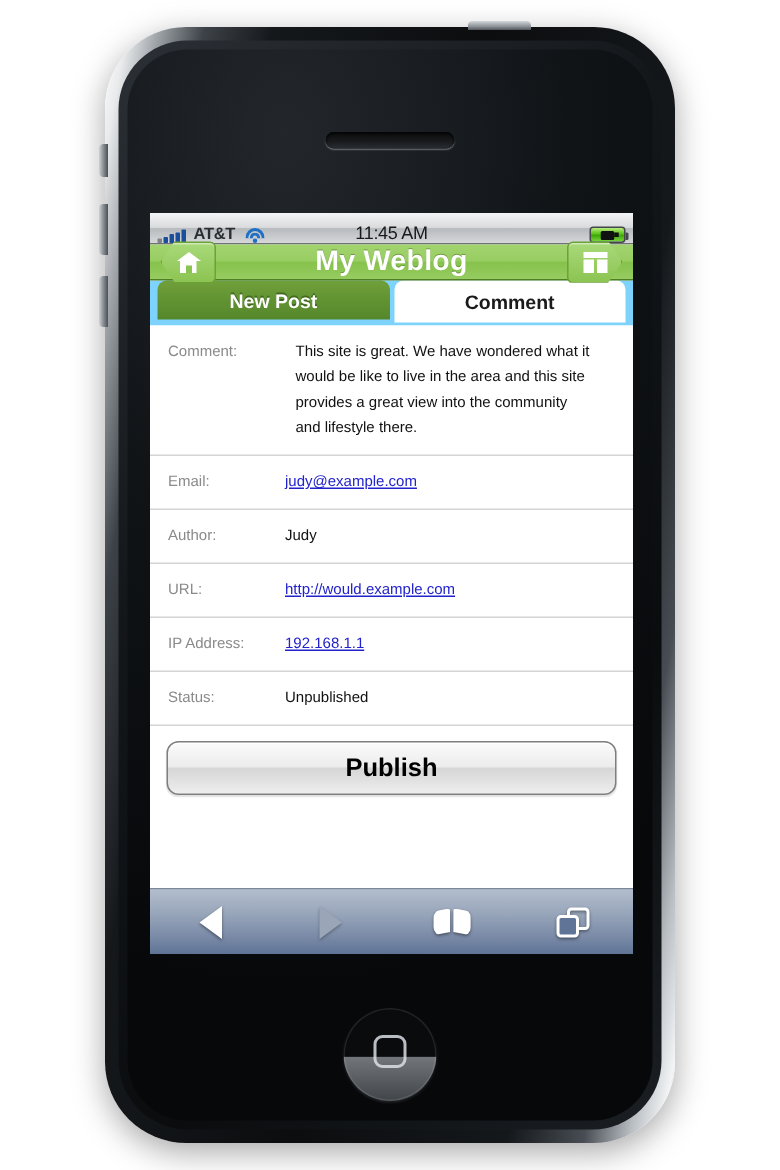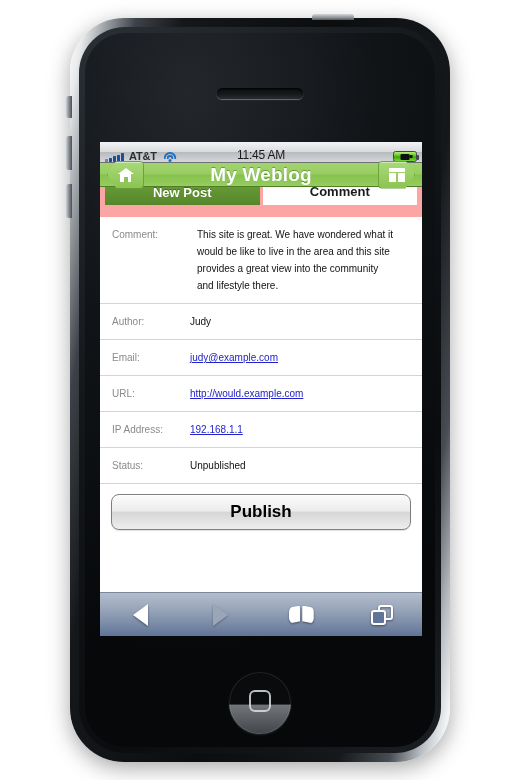--- a/index.html
+++ b/index.html
@@ -200,23 +200,23 @@
   }
   .panel-glyph { width: 16px; height: 14px; position: relative; }
   .panel-glyph span { position: absolute; background: #ffffff; }
   .panel-glyph .top  { left:0; top:0; width:16px; height:4px; }
   .panel-glyph .bl   { left:0; top:5.5px; width:7px; height:8.5px; }
   .panel-glyph .br   { right:0; top:5.5px; width:7px; height:8.5px; }
 
   
   #tab-bar {
     height: 30px;
-    background: #fca5a5;
-    display: flex; align-items: flex-end;
-    padding: 12px 5px;
+    background: #7dd3fc;
+    display: flex; 
+    padding: 0 5px;
     gap: 3px;
   }
   .tab {
     flex: 1; height: 26px;
     display: flex; align-items: center; justify-content: center;
     font-size: 13px; font-weight: bold;
     border-radius: 6px 6px 0 0;
     background: linear-gradient(180deg, #6fa03a, #55862a);
     color: #ffffff;
     text-shadow: 0 -1px 0 rgba(30,60,10,.5);
@@ -364,32 +364,32 @@
       </div>
     </div>
 
     <div id="content">
 
       <div class="row" id="row-comment">
         <div class="label">Comment:</div>
         <div class="value">This site is great. We have wondered what it would be like to live in the area and this site provides a great view into the community and lifestyle there.</div>
       </div>
 
-      <div class="row" id="row-author">
-        <div class="label">Author:</div>
-        <div class="value">Judy</div>
-      </div>
-
       <div class="row" id="row-email">
         <div class="label">Email:</div>
         <div class="value">
           <a href="#">judy@example.com</a>
         </div>
       </div>
 
+      <div class="row" id="row-author">
+        <div class="label">Author:</div>
+        <div class="value">Judy</div>
+      </div>
+
       <div class="row" id="row-url">
         <div class="label">URL:</div>
         <div class="value">
           <a href="#">http://would.example.com</a>
         </div>
       </div>
 
       <div class="row" id="row-ipaddress">
         <div class="label">IP Address:</div>
         <div class="value">

